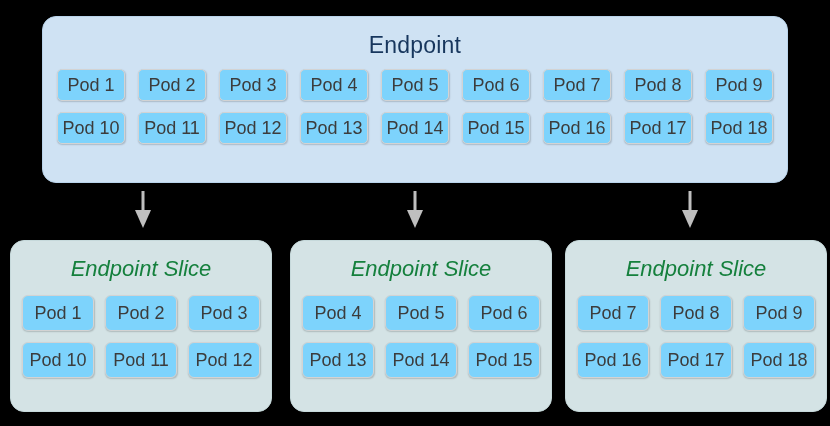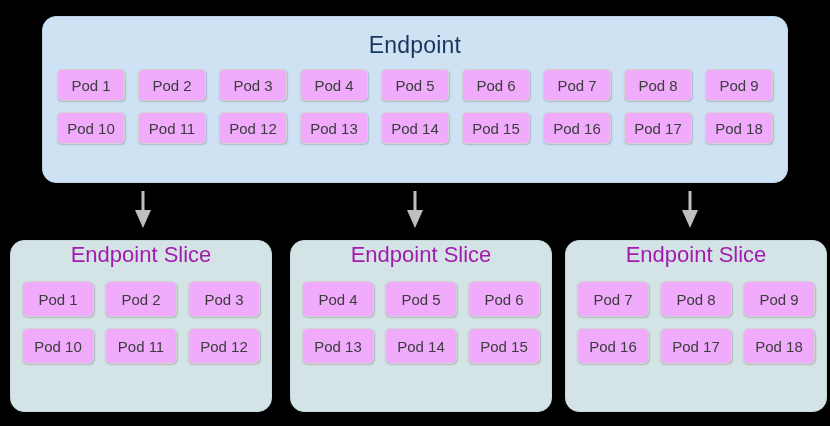--- a/index.html
+++ b/index.html
@@ -44,25 +44,25 @@
   .ep-row {
     display: flex;
     justify-content: center;
     gap: 13px;
     margin-bottom: 11px;
   }
   .chip {
     box-sizing: border-box;
     width: 68px;
     height: 32px;
-    background: #f0abfc;
+    background: #7dd3fc;
     border: 1px solid #d3d3d3;
     border-radius: 5px;
     color: #3c3c3c;
-    font-size: 15px;
+    font-size: 18px;
     display: flex;
     align-items: center;
     justify-content: center;
     box-shadow: 0.5px 1px 1.5px rgba(0,0,0,0.18);
   }
 
   
   .arrow {
     position: absolute;
     top: 191px;
@@ -81,23 +81,25 @@
     border: 1px solid #c6d9db;
     border-radius: 14px;
     box-shadow: 1px 2px 2px rgba(0,0,0,0.28);
   }
   .slice-box.s1 { left: 10px; }
   .slice-box.s2 { left: 290px; }
   .slice-box.s3 { left: 565px; }
 
   .slice-title {
     text-align: center;
-    color: #a21caf;
+    color: #15803d;
     font-size: 22px;
+    margin-top: 14px;
     line-height: 28px;
+    font-style: italic;
   }
   .slice-rows {
     margin-top: 12px;
   }
   .sl-row {
     display: flex;
     justify-content: center;
     gap: 11px;
     margin-bottom: 11px;
   }

